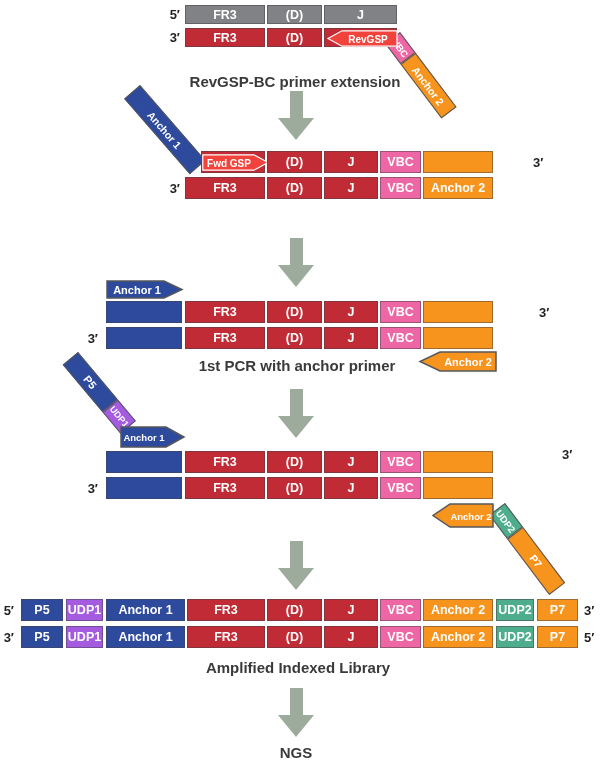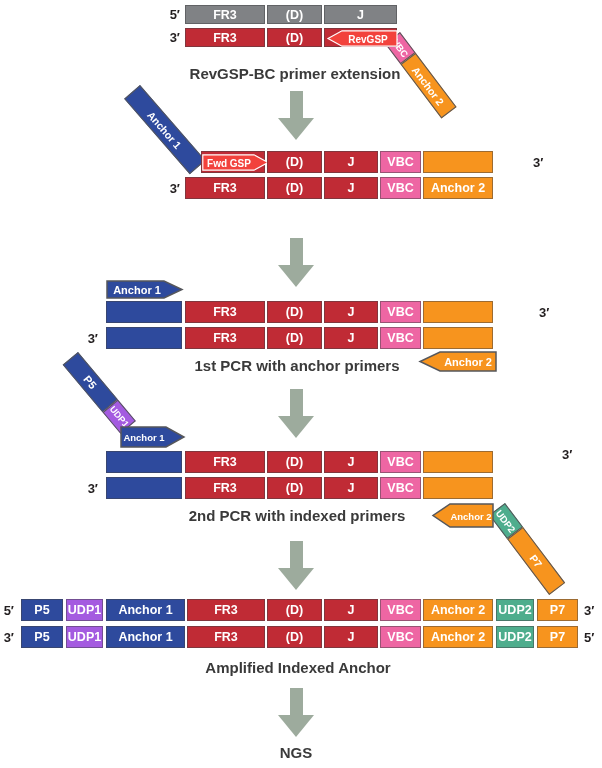--- a/index.html
+++ b/index.html
@@ -49,21 +49,21 @@
   <div class="seg gray" style="left:324px;top:5px;width:73px;height:19px">J</div>
 
   <div class="prime" style="left:150px;top:28px;width:30px;height:19px">3′</div>
   <div class="seg red" style="left:185px;top:28px;width:80px;height:19px">FR3</div>
   <div class="seg red" style="left:267px;top:28px;width:55px;height:19px">(D)</div>
   <div class="seg red" style="left:324px;top:28px;width:73px;height:19px"></div>
   <svg class="parrow" style="left:326px;top:29.5px" width="72" height="17">
     <polygon points="71,0.8 16,0.8 2,8.5 16,16.2 71,16.2" style="fill:var(--bright-red);stroke:#ffffff;stroke-width:1.2"></polygon>
     <text x="42" y="12.5" text-anchor="middle" font-size="10">RevGSP</text>
   </svg>
-  <div class="caption" style="left:295px;top:65px">RevGSP-BC primer extension</div>
+  <div class="caption" style="left:295px;top:73px">RevGSP-BC primer extension</div>
 
   <div class="garrow" style="left:278px;top:91px">
       <div class="shaft"></div>
       <div class="head"></div>
     </div>
 
   <div class="angled" style="left:140px;top:85px;transform:rotate(49deg)">
     <div class="aseg blue" style="width:100px;height:21px;font-size:10.5px">Anchor 1</div>
   </div>
 
@@ -108,21 +108,21 @@
   <div class="seg red" style="left:185px;top:327px;width:80px;height:22px">FR3</div>
   <div class="seg red" style="left:267px;top:327px;width:55px;height:22px">(D)</div>
   <div class="seg red" style="left:324px;top:327px;width:54px;height:22px">J</div>
   <div class="seg pink" style="left:380px;top:327px;width:41px;height:22px">VBC</div>
   <div class="seg orange" style="left:423px;top:327px;width:70px;height:22px"></div>
 
   <svg class="parrow" style="left:418px;top:351px" width="79" height="21">
     <polygon points="78,1 22,1 2,10.5 22,20 78,20" style="fill:var(--orange);stroke:var(--border);stroke-width:1.5"></polygon>
     <text x="50" y="15" text-anchor="middle" font-size="11">Anchor 2</text>
   </svg>
-  <div class="caption" style="left:297px;top:357px">1st PCR with anchor primers</div>
+  <div class="caption" style="left:297px;top:357px">1st PCR with anchor primer</div>
 
   <div class="garrow" style="left:278px;top:389px">
       <div class="shaft"></div>
       <div class="head"></div>
     </div>
 
   <div class="angled" style="left:78px;top:352px;transform:rotate(50deg)">
     <div class="aseg blue" style="width:62px;height:20px;font-size:11px">P5</div>
     <div class="aseg purple" style="width:28px;height:20px;font-size:9px">UDP1</div>
   </div>
@@ -148,21 +148,20 @@
   <div class="seg orange" style="left:423px;top:477px;width:70px;height:22px"></div>
 
   <div class="angled" style="left:505px;top:503px;transform:rotate(53deg)">
     <div class="aseg teal" style="width:30px;height:20px;font-size:9.5px">UDP2</div>
     <div class="aseg orange" style="width:70px;height:20px;font-size:10.5px">P7</div>
   </div>
   <svg class="parrow" style="left:431px;top:502px" width="63" height="26">
     <polygon points="62,2 19,2 2,13.5 19,25 62,25" style="fill:var(--orange);stroke:var(--border);stroke-width:1.5"></polygon>
     <text x="40" y="17.5" text-anchor="middle" font-size="9.5">Anchor 2</text>
   </svg>
-  <div class="caption" style="left:297px;top:507px">2nd PCR with indexed primers</div>
 
   <div class="garrow" style="left:278px;top:541px">
       <div class="shaft"></div>
       <div class="head"></div>
     </div>
 
   <div class="prime" style="left:0px;top:599px;width:14px;height:22px">5′</div>
   <div class="seg blue" style="left:21px;top:599px;width:42px;height:22px">P5</div>
   <div class="seg purple" style="left:66px;top:599px;width:37px;height:22px">UDP1</div>
   <div class="seg blue" style="left:106px;top:599px;width:79px;height:22px">Anchor 1</div>
@@ -181,21 +180,21 @@
   <div class="seg blue" style="left:106px;top:626px;width:79px;height:22px">Anchor 1</div>
   <div class="seg red" style="left:187px;top:626px;width:78px;height:22px">FR3</div>
   <div class="seg red" style="left:267px;top:626px;width:55px;height:22px">(D)</div>
   <div class="seg red" style="left:324px;top:626px;width:54px;height:22px">J</div>
   <div class="seg pink" style="left:380px;top:626px;width:41px;height:22px">VBC</div>
   <div class="seg orange" style="left:423px;top:626px;width:70px;height:22px">Anchor 2</div>
   <div class="seg teal" style="left:496px;top:626px;width:38px;height:22px">UDP2</div>
   <div class="seg orange" style="left:537px;top:626px;width:41px;height:22px">P7</div>
   <div class="prime l" style="left:584px;top:626px;width:18px;height:22px">5′</div>
 
-  <div class="caption" style="left:298px;top:659px">Amplified Indexed Anchor</div>
+  <div class="caption" style="left:298px;top:659px">Amplified Indexed Library</div>
 
   <div class="garrow" style="left:278px;top:688px">
       <div class="shaft"></div>
       <div class="head"></div>
     </div>
 
   <div class="caption" style="left:296px;top:744px">NGS</div>
 
 </div>
 

